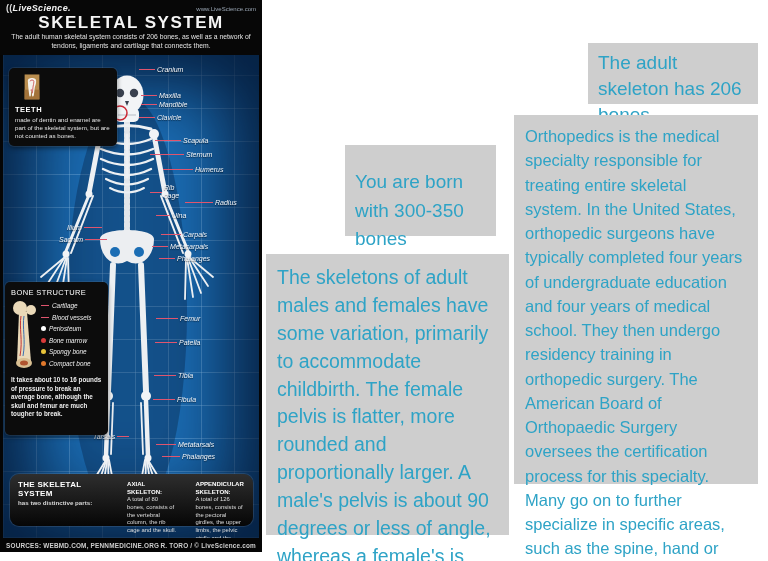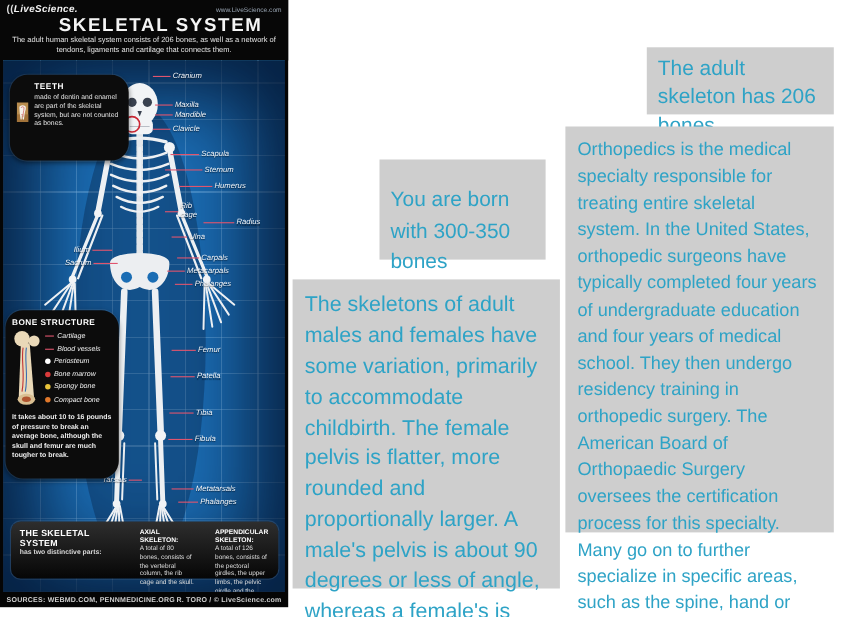--- a/index.html
+++ b/index.html
@@ -6,45 +6,45 @@
   #page{position:relative;width:768px;height:561px;background:#ffffff;overflow:hidden;
         font-family:"Liberation Sans",sans-serif;}
 
   
   #infographic{position:absolute;left:0;top:0;width:262px;height:552px;background:#050505;}
   #ig-header{position:absolute;left:0;top:0;width:262px;height:55px;background:#070707;color:#fff;}
   #ig-logo-row{position:absolute;left:6px;top:3px;right:6px;display:flex;justify-content:space-between;align-items:baseline;}
   #ig-brand{font-size:9px;font-weight:bold;font-style:italic;letter-spacing:.3px;color:#f2f2f2;}
   #ig-brand .mark{font-style:normal;font-weight:bold;color:#dcdcdc;}
   #ig-url{font-size:6px;color:#9aa6b4;}
-  #ig-title{position:absolute;left:15px;top:13px;width:262px;text-align:center;font-size:17px;font-weight:bold;
+  #ig-title{position:absolute;left:0;top:13px;width:262px;text-align:center;font-size:17px;font-weight:bold;
             letter-spacing:1.5px;color:#f5f5f5;}
   #ig-subtitle{position:absolute;left:10px;top:33px;width:242px;text-align:center;font-size:6.8px;
                line-height:1.3;color:#e3e3e3;}
 
   #blueprint{position:absolute;left:3px;top:55px;width:256px;height:483px;background-color:#1b6db4;
     background-image:
       repeating-linear-gradient(90deg, rgba(140,195,240,.38) 0 1px, transparent 1px 33px),
       repeating-linear-gradient(0deg, rgba(140,195,240,.38) 0 1px, transparent 1px 33px);
     box-shadow:inset 0 0 70px 32px rgba(2,18,44,.85);overflow:hidden;}
   #skeleton-svg{position:absolute;left:0;top:0;}
 
   .blabel{position:absolute;color:#f3f6fa;font-style:italic;font-size:7px;white-space:nowrap;
           display:flex;align-items:center;gap:2px;text-shadow:0 1px 1px rgba(0,0,0,.55);}
   .blabel .ln{display:inline-block;height:0;border-top:1px solid #e0556e;}
   .blabel.wrap span.txt{white-space:normal;width:22px;line-height:1.15;}
 
-  .inset-box{position:absolute;background:#0c0c0c;border-radius:16px;color:#eaeaea;
-             box-shadow:0 0 0 1px rgba(255,255,255,.08),0 2px 5px rgba(0,0,0,.5);}
+  .inset-box{position:absolute;background:#0c0c0c;border-radius:5px;color:#eaeaea;
+             box-shadow:0 0 0 1px rgba(255,255,255,.08),0 2px 5px rgba(0,0,0,.5);flex-direction:column;}
   #teeth-box{left:6px;top:13px;width:108px;height:78px;padding:6px;box-sizing:border-box;display:flex;gap:5px;}
   #teeth-title{font-size:7.5px;font-weight:bold;letter-spacing:.5px;color:#fff;margin-bottom:2px;}
   #teeth-text{font-size:6.2px;line-height:1.3;color:#e6e6e6;}
 
   #bone-box{left:2px;top:227px;width:103px;height:153px;padding:6px;box-sizing:border-box;}
-  #bone-title{font-size:7.5px;font-weight:bold;letter-spacing:.4px;color:#fff;margin-bottom:3px;}
+  #bone-title{font-size:7.5px;font-weight:normal;letter-spacing:.4px;color:#fff;margin-bottom:3px;}
   #bone-flex{display:flex;gap:4px;}
   .bs-row{display:flex;align-items:center;gap:3px;height:11.5px;font-size:6.4px;font-style:italic;color:#f0f0f0;}
   .bs-dot{width:5px;height:5px;border-radius:50%;flex:0 0 auto;}
   .bs-dash{width:8px;border-top:1px solid #e0556e;flex:0 0 auto;}
   #bone-note{font-size:6.3px;line-height:1.35;color:#ededed;margin-top:4px;font-weight:bold;}
 
   #system-box{position:absolute;left:7px;top:419px;width:243px;height:52px;border-radius:9px;
               background:linear-gradient(#2e2e2e,#060606);box-shadow:0 0 0 1px rgba(255,255,255,.10);
               padding:6px 8px;box-sizing:border-box;display:flex;gap:19px;color:#eee;}
   #sys-col1{width:90px;}

